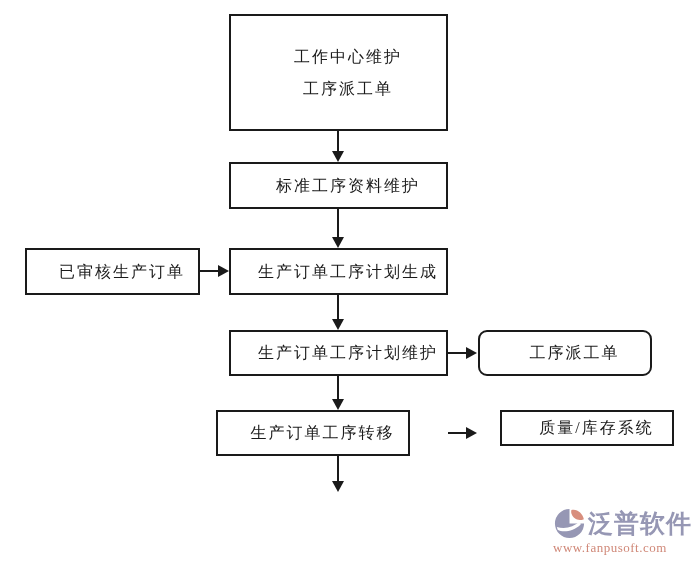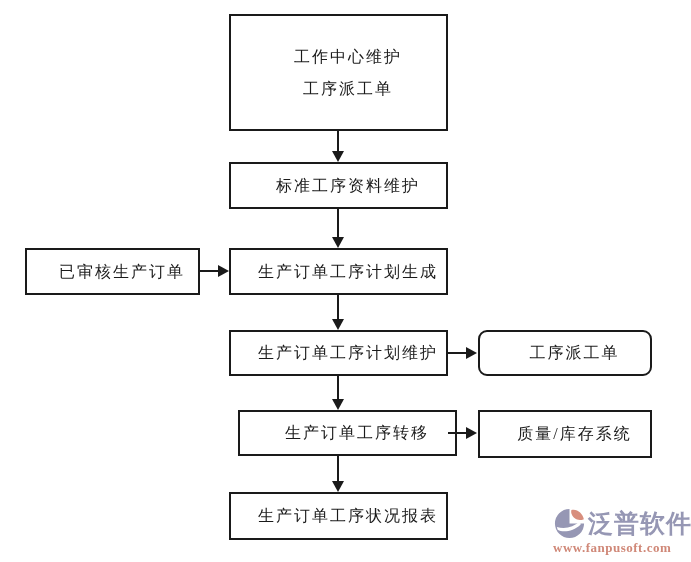--- a/index.html
+++ b/index.html
@@ -66,21 +66,21 @@
   .logo-title {
     font-size: 25px;
     font-weight: bold;
     color: #9697b4;
     letter-spacing: 1px;
     white-space: nowrap;
     line-height: 1.1;
   }
   .logo-url {
     font-size: 13px;
-    font-weight: bold;
+    font-weight: normal;
     color: #d08878;
     letter-spacing: 0.5px;
     white-space: nowrap;
     margin-top: 0px;
   }
 </style>
 </head>
 <body>
 
 <div class="canvas">
@@ -103,31 +103,28 @@
   </div>
 
   <div class="node" style="left:229px; top:330px; width:219px; height:46px;align-items:center;">
     <div class="node-line">生产订单工序计划维护</div>
   </div>
 
   <div class="node" style="left:478px; top:330px; width:174px; height:46px;border-radius:9px;">
     <div class="node-line">工序派工单</div>
   </div>
 
-  <div class="node" style="left:238px; top:410px; width:219px; height:46px;">
+  <div class="node" style="left:216px; top:410px; width:194px; height:46px;">
     <div class="node-line">生产订单工序转移</div>
   </div>
 
-  <div class="node" style="left:478px; top:410px; width:174px; height:48px;">
+  <div class="node" style="left:500px; top:410px; width:174px; height:36px;">
     <div class="node-line">质量/库存系统</div>
   </div>
 
-  <div class="node" style="left:229px; top:492px; width:219px; height:48px;">
-    <div class="node-line">生产订单工序状况报表</div>
-  </div>
 
   <div>
     <div class="line-v" style="left:337px; top:131px; height:21px;"></div>
     <div class="head-down" style="left:332px; top:151px;"></div>
   </div>
 
   <div>
     <div class="line-v" style="left:337px; top:209px; height:29px;"></div>
     <div class="head-down" style="left:332px; top:237px;"></div>
   </div>

